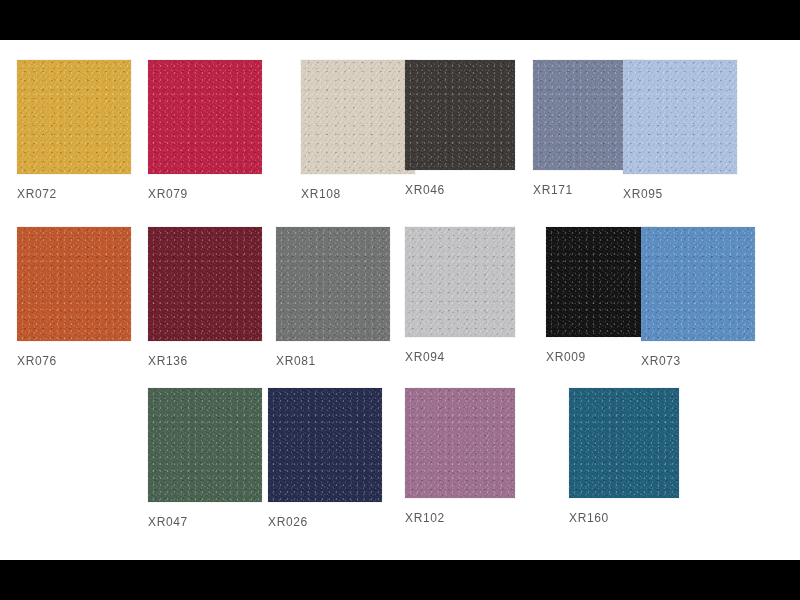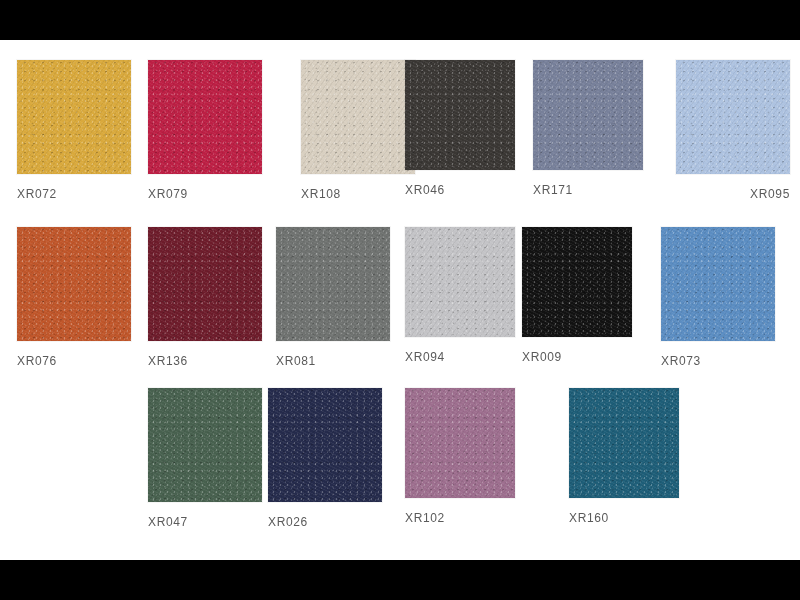--- a/index.html
+++ b/index.html
@@ -109,45 +109,45 @@
           <div class="swatch-label">XR108</div>
         </div>
         <div class="swatch-cell" style="left: 405px; top: 20px;">
           <div class="swatch-chip" title="dark charcoal" style="width: 110px; height: 110px; background: rgb(58, 55, 52);"></div>
           <div class="swatch-label">XR046</div>
         </div>
         <div class="swatch-cell" style="left: 533px; top: 20px;">
           <div class="swatch-chip" title="slate blue grey" style="width: 110px; height: 110px; background: rgb(119, 128, 154);"></div>
           <div class="swatch-label">XR171</div>
         </div>
-        <div class="swatch-cell" style="left: 676px; top: 20px; text-align: right;">
+        <div class="swatch-cell" style="left: 623px; top: 20px;">
           <div class="swatch-chip" title="powder blue" style="width: 114px; height: 114px; background: rgb(173, 194, 224);"></div>
           <div class="swatch-label">XR095</div>
         </div>
         <div class="swatch-cell" style="left: 17px; top: 187px;">
           <div class="swatch-chip" title="burnt orange" style="width: 114px; height: 114px; background: rgb(192, 86, 42);"></div>
           <div class="swatch-label">XR076</div>
         </div>
         <div class="swatch-cell" style="left: 148px; top: 187px;">
           <div class="swatch-chip" title="deep burgundy" style="width: 114px; height: 114px; background: rgb(110, 28, 43);"></div>
           <div class="swatch-label">XR136</div>
         </div>
         <div class="swatch-cell" style="left: 276px; top: 187px;">
           <div class="swatch-chip" title="medium grey" style="width: 114px; height: 114px; background: rgb(111, 114, 112);"></div>
           <div class="swatch-label">XR081</div>
         </div>
         <div class="swatch-cell" style="left: 405px; top: 187px;">
           <div class="swatch-chip" title="light grey" style="width: 110px; height: 110px; background: rgb(195, 195, 198);"></div>
           <div class="swatch-label">XR094</div>
         </div>
-        <div class="swatch-cell" style="left: 522px; top: 187px;">
+        <div class="swatch-cell" style="left: 546px; top: 187px;">
           <div class="swatch-chip" title="black" style="width: 110px; height: 110px; background: rgb(18, 18, 18);"></div>
           <div class="swatch-label">XR009</div>
         </div>
-        <div class="swatch-cell" style="left: 661px; top: 187px;">
+        <div class="swatch-cell" style="left: 641px; top: 187px;">
           <div class="swatch-chip" title="cornflower blue" style="width: 114px; height: 114px; background: rgb(91, 141, 194);"></div>
           <div class="swatch-label">XR073</div>
         </div>
         <div class="swatch-cell" style="left: 148px; top: 348px;">
           <div class="swatch-chip" title="forest green" style="width: 114px; height: 114px; background: rgb(72, 97, 79);"></div>
           <div class="swatch-label">XR047</div>
         </div>
         <div class="swatch-cell" style="left: 268px; top: 348px;">
           <div class="swatch-chip" title="navy" style="width: 114px; height: 114px; background: rgb(37, 43, 76);"></div>
           <div class="swatch-label">XR026</div>

